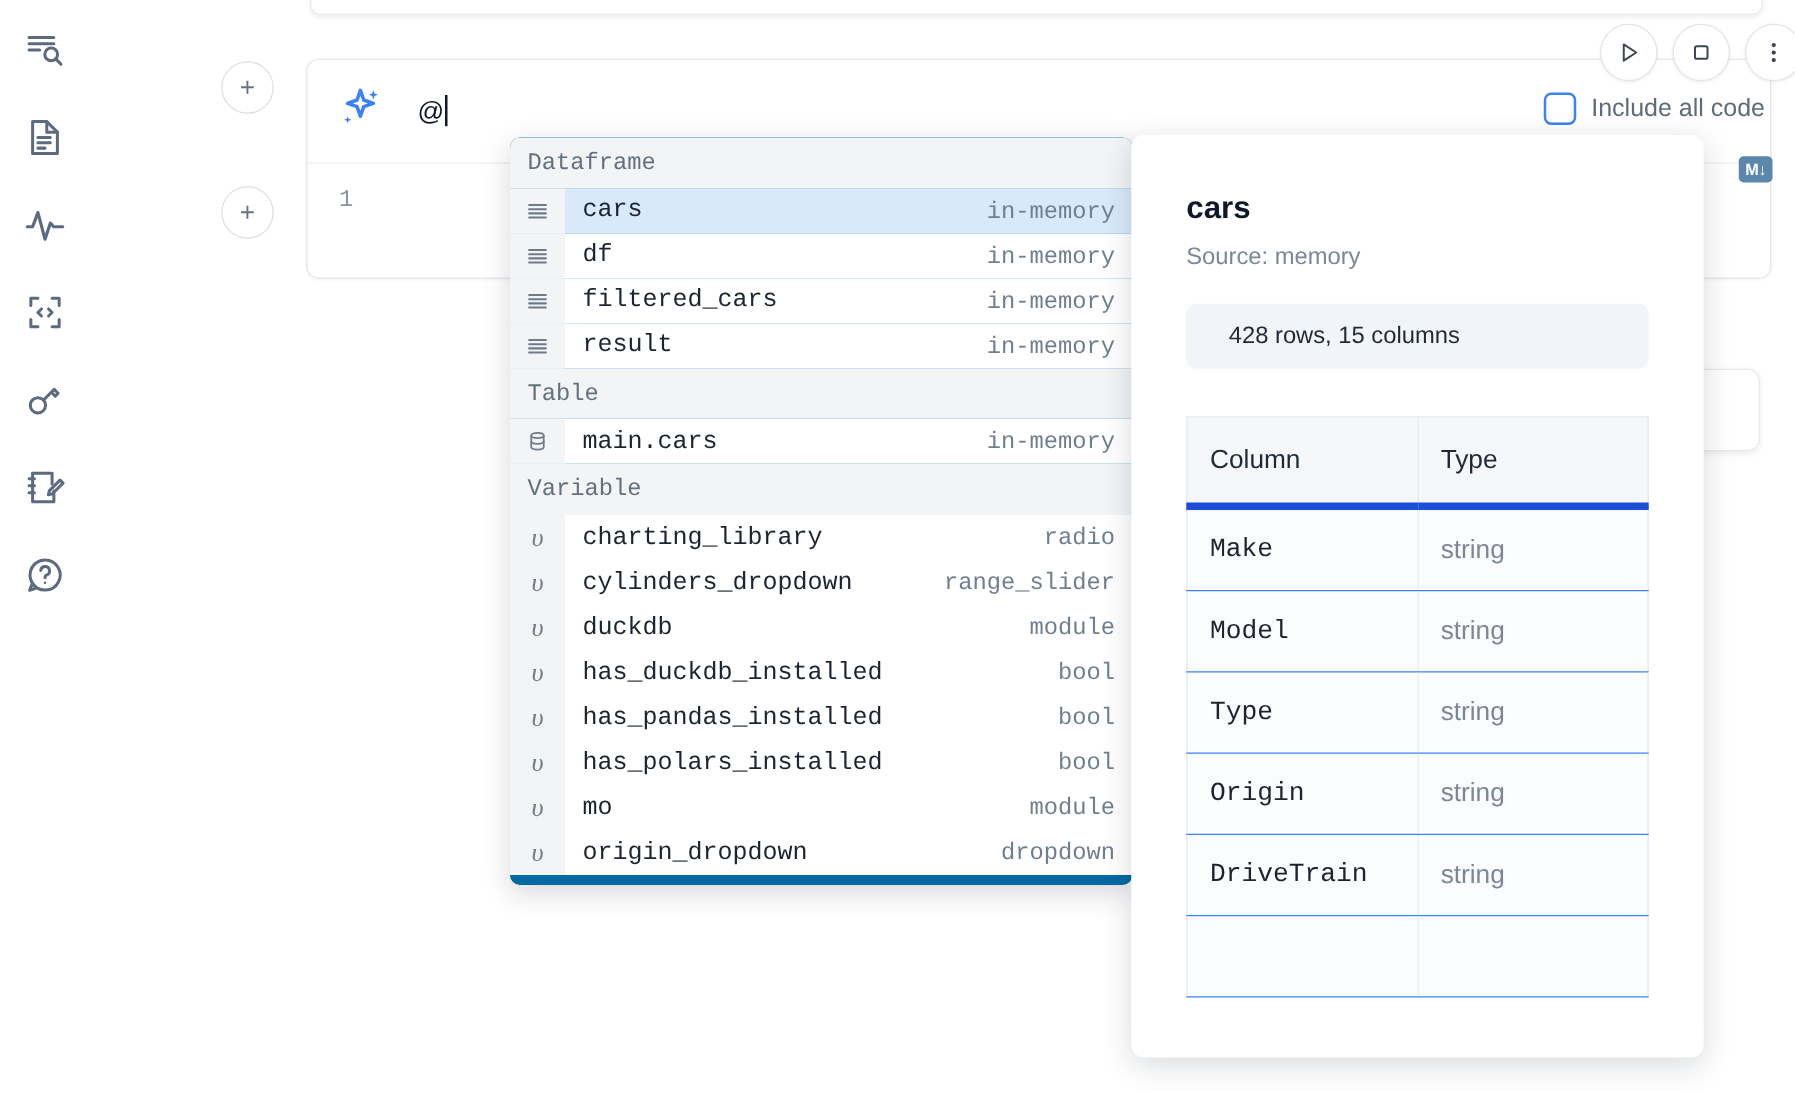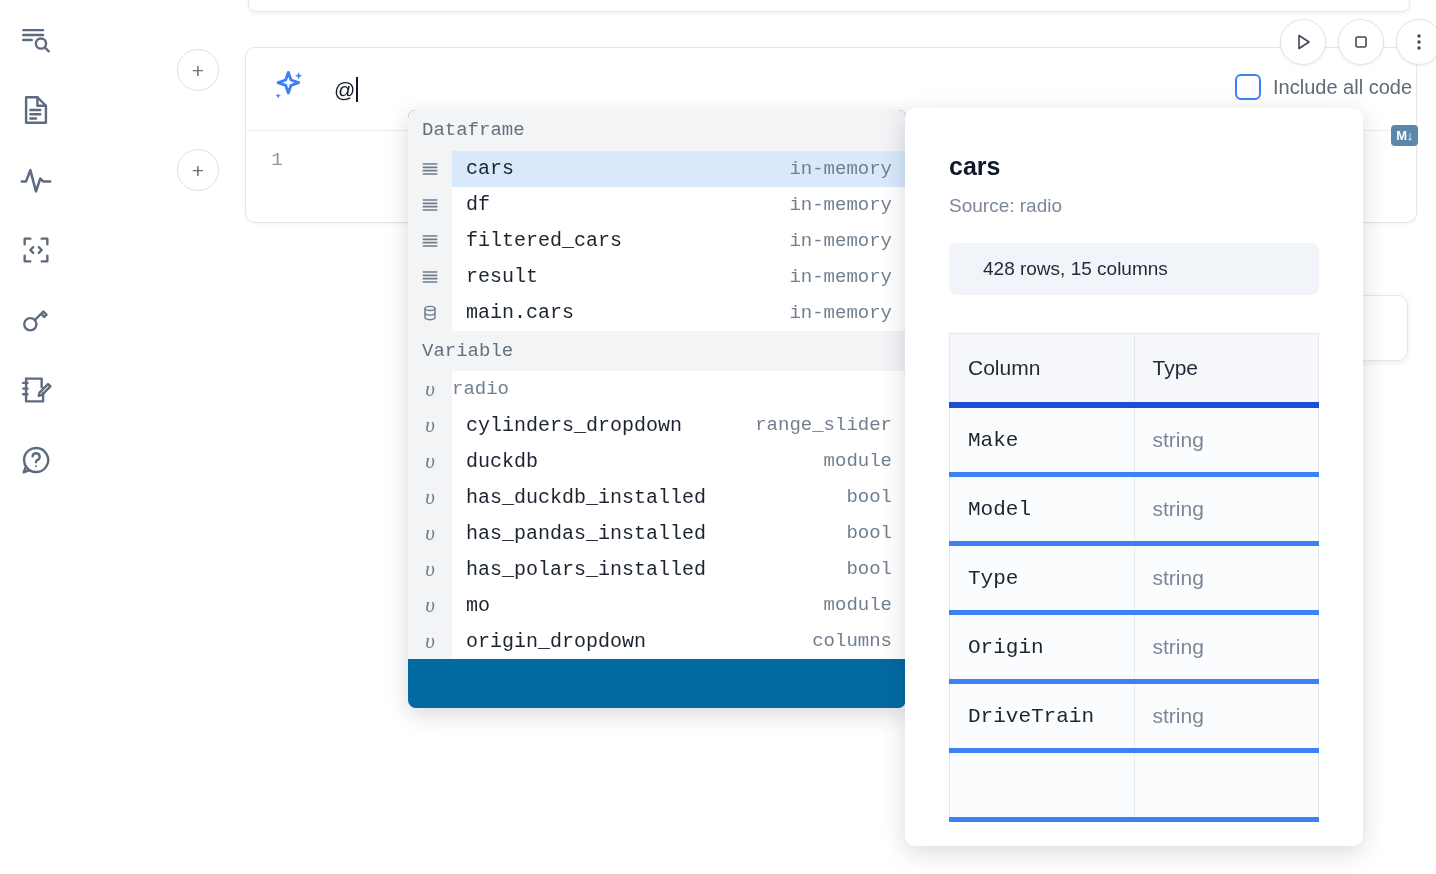--- a/index.html
+++ b/index.html
@@ -319,21 +319,21 @@
     font-size: 21px;
     color: #1f2937;
     padding: 22px 18px;
     border-right: 1px solid #e3e8ee;
     border-bottom: 6px solid #1d4ed8;
   }
   .detail-table th:last-child { border-right: none; }
   .detail-table td {
     padding: 20px 18px;
     border-right: 1px solid #e8edf2;
-    border-bottom: 5px solid #3b82f6;
+    border-bottom: 1px solid #3b82f6;
     font-size: 21px;
     background: #fbfcfd;
   }
   .detail-table td:last-child { border-right: none; margin-left: 48px; }
   .detail-table td.col-name {
     font-family: "Liberation Mono", monospace;
     color: #1b2430;
   }
   .detail-table td.col-type {
     font-family: "Liberation Sans", sans-serif;
@@ -501,38 +501,40 @@
               <div class="ac-gutter">
                 <svg width="20" height="20" viewBox="0 0 24 24" fill="none" stroke="currentColor" stroke-width="2" stroke-linecap="round">
                   <path d="M4 6h16M4 10h16M4 14h16M4 18h16"></path>
                 </svg>
               </div>
               <div class="ac-name">result</div>
               <div class="ac-meta">in-memory</div>
             </div>
           </div>
           <div class="ac-sec ac-sec-table">
+            <div class="ac-group">Table</div>
             <div class="ac-item">
               <div class="ac-gutter">
                 <svg width="20" height="20" viewBox="0 0 24 24" fill="none" stroke="currentColor" stroke-width="1.7">
                   <ellipse cx="12" cy="6.5" rx="6" ry="2.5"></ellipse>
                   <path d="M6 6.5v11c0 1.38 2.69 2.5 6 2.5s6-1.12 6-2.5v-11"></path>
                   <path d="M6 12c0 1.38 2.69 2.5 6 2.5s6-1.12 6-2.5"></path>
                 </svg>
               </div>
               <div class="ac-name">main.cars</div>
               <div class="ac-meta">in-memory</div>
             </div>
           </div>
           <div class="ac-sec ac-sec-variable">
             <div class="ac-group">Variable</div>
             <div class="ac-item">
               <div class="ac-gutter">
                 <span class="ac-var-glyph">υ</span>
               </div>
+              <div class="ac-name">charting_library</div>
               <div class="ac-meta">radio</div>
             </div>
             <div class="ac-item">
               <div class="ac-gutter">
                 <span class="ac-var-glyph">υ</span>
               </div>
               <div class="ac-name">cylinders_dropdown</div>
               <div class="ac-meta">range_slider</div>
             </div>
             <div class="ac-item">
@@ -568,29 +570,29 @@
                 <span class="ac-var-glyph">υ</span>
               </div>
               <div class="ac-name">mo</div>
               <div class="ac-meta">module</div>
             </div>
             <div class="ac-item">
               <div class="ac-gutter">
                 <span class="ac-var-glyph">υ</span>
               </div>
               <div class="ac-name">origin_dropdown</div>
-              <div class="ac-meta">columns</div>
+              <div class="ac-meta">dropdown</div>
             </div>
           </div>
         </div>
     </div>
 
     <div class="detail">
       <div class="detail-title">cars</div>
-      <div class="detail-source">Source: radio</div>
+      <div class="detail-source">Source: memory</div>
       <div class="detail-shape">428 rows, 15 columns</div>
       <table class="detail-table">
         <thead>
           <tr>
             <th>Column</th>
             <th>Type</th>
           </tr>
         </thead>
         <tbody>
             <tr>

